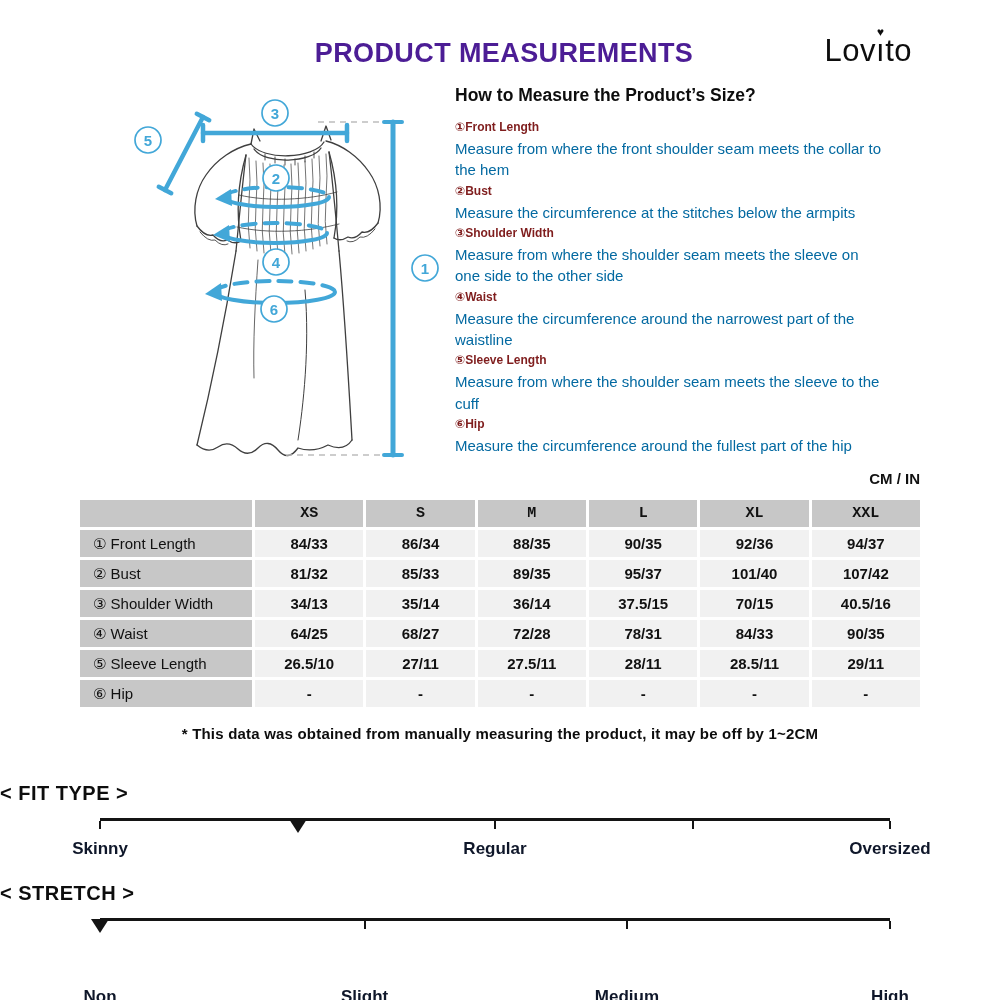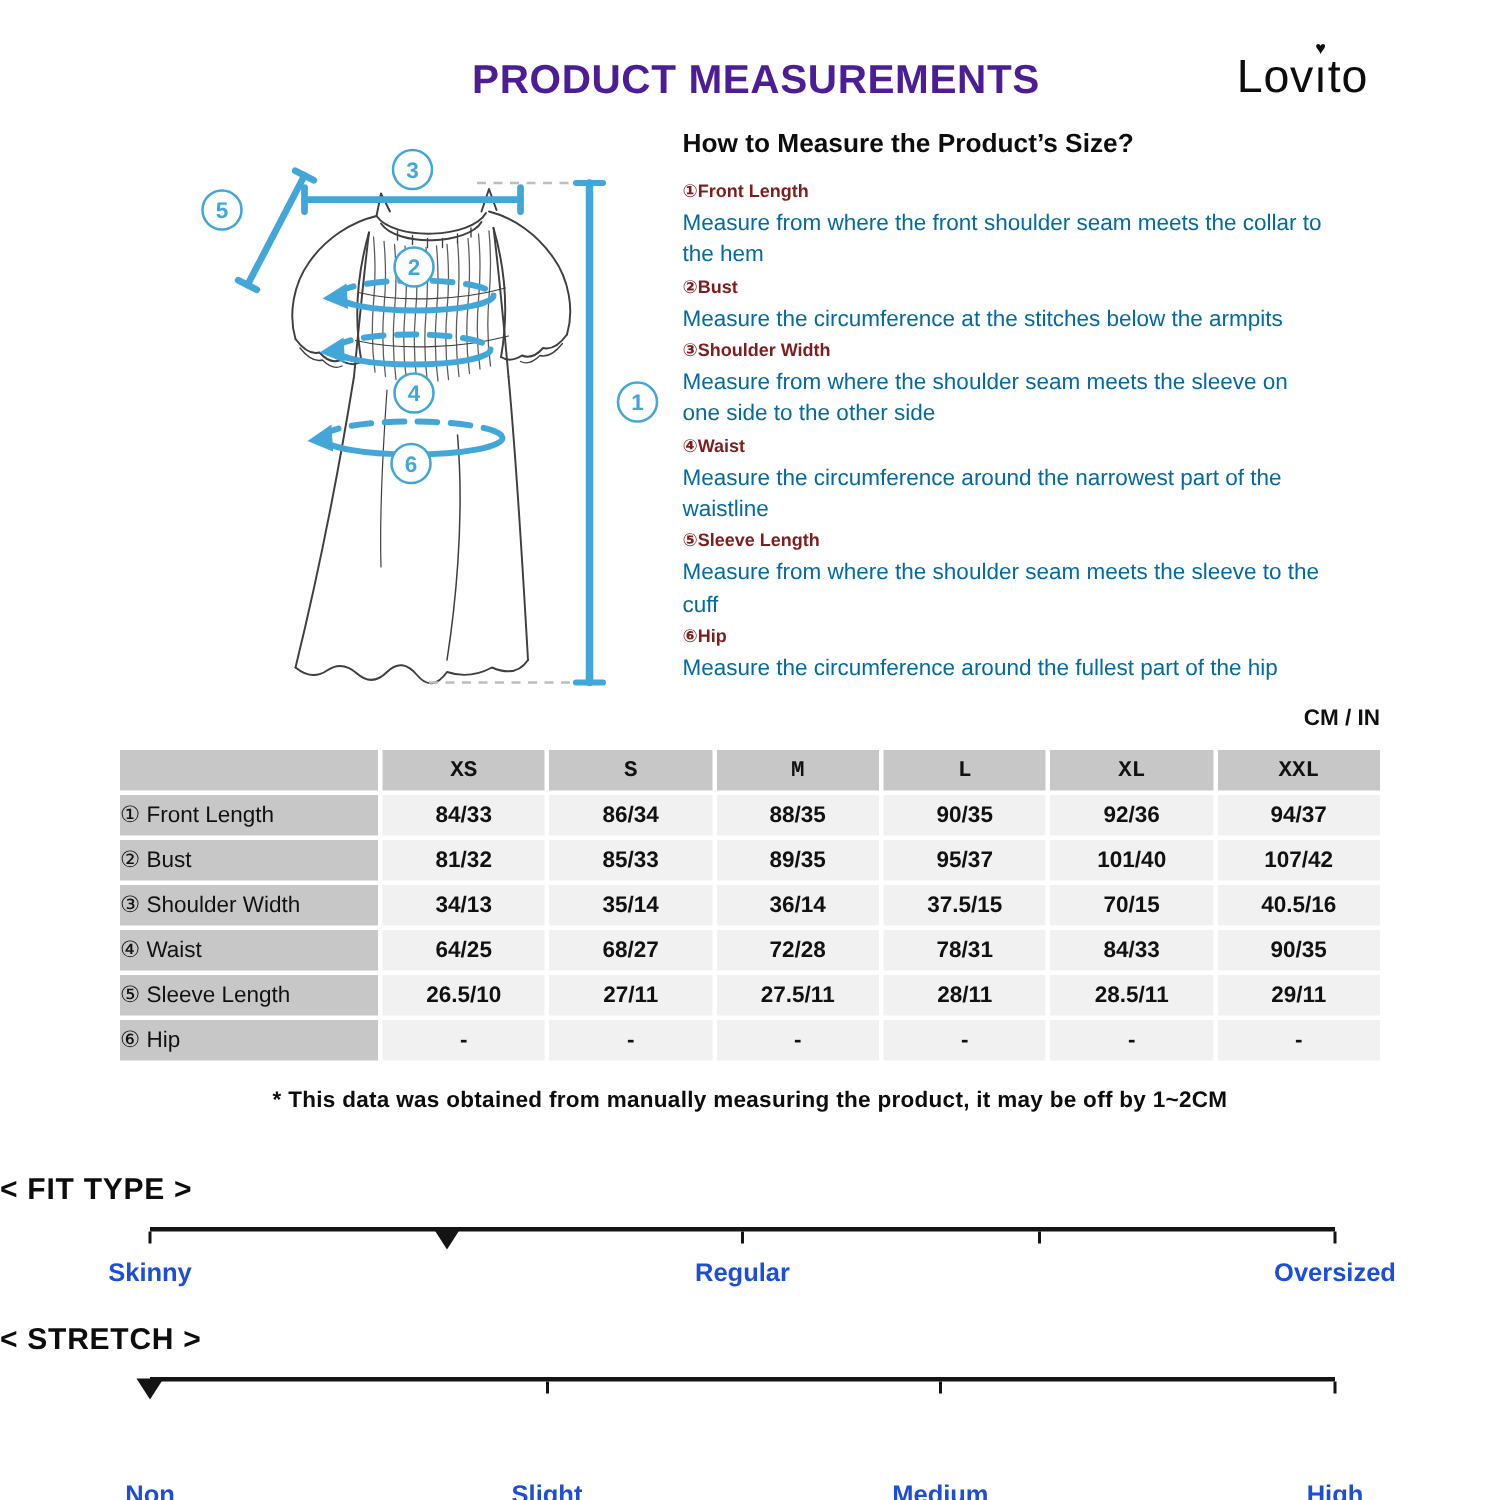--- a/index.html
+++ b/index.html
@@ -23,38 +23,38 @@
 
   
   .diagram{position:absolute;left:118px;top:88px;width:325px;height:385px;}
 
   
   .units{position:absolute;top:470px;right:80px;font-size:15px;font-weight:bold;}
   .size-table{position:absolute;left:80px;top:500px;width:840px;display:grid;
               grid-template-columns:172px repeat(6,1fr);gap:3px;}
   .size-table div{height:27px;line-height:27px;font-size:15px;overflow:hidden;}
   .th{background:#c7c7c7;font-weight:bold;text-align:center;font-family:Liberation Mono, monospace;}
-  .tl{background:#c7c7c7;text-align:left;}
+  .tl{background:#c7c7c7;padding-left:13px;text-align:left;}
   .td{background:#f1f1f1;text-align:center;font-weight:bold;}
 
   .footnote{position:absolute;top:725px;left:0;width:100%;text-align:center;
             font-size:15px;font-weight:bold;letter-spacing:.2px;color:#0d0d0d;}
 
   
   .scale-title{position:absolute;left:0;width:100%;text-align:left;
                font-size:20px;font-weight:bold;letter-spacing:.5px;color:#0d0d0d;}
   .scale-line{position:absolute;left:100px;width:790px;height:3px;background:#141414;}
   .tick{position:absolute;top:3px;width:2px;height:8px;background:#141414;
         transform:translateX(-50%);}
   .marker{position:absolute;top:1px;width:0;height:0;transform:translateX(-50%);
           border-left:9px solid transparent;border-right:9px solid transparent;
           border-top:14px solid #141414;}
   .scale-labels{position:absolute;left:100px;width:790px;height:20px;}
   .scale-label{position:absolute;transform:translateX(-50%);white-space:nowrap;
-               font-size:17px;font-weight:bold;color:#1d4ed8;}
+               font-size:17px;font-weight:bold;color:#0f172a;}
 </style>
 </head>
 <body>
 
 <div class="page">
 
   <div class="page-title">PRODUCT MEASUREMENTS</div>
 
   <div class="logo"><span>Lov</span><span class="logo-i"><span class="heart">♥</span><span>ı</span></span><span>to</span></div>
 

